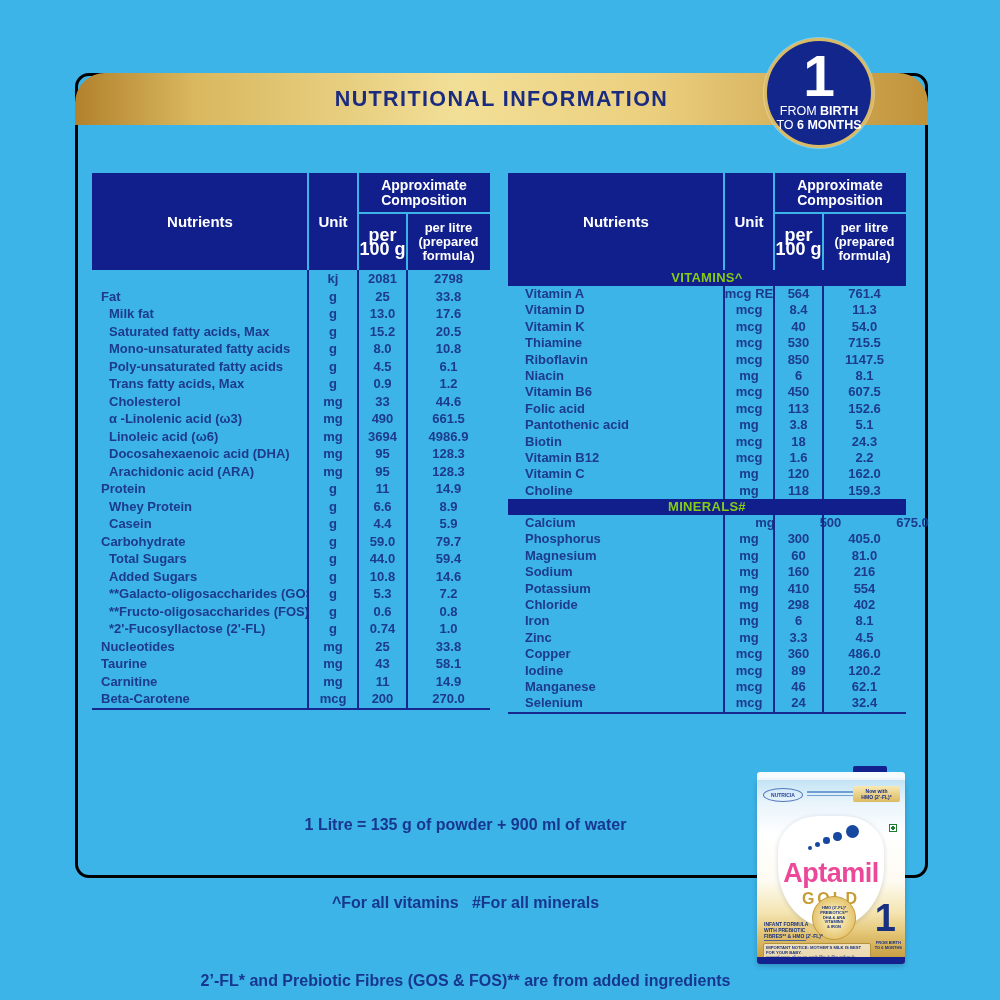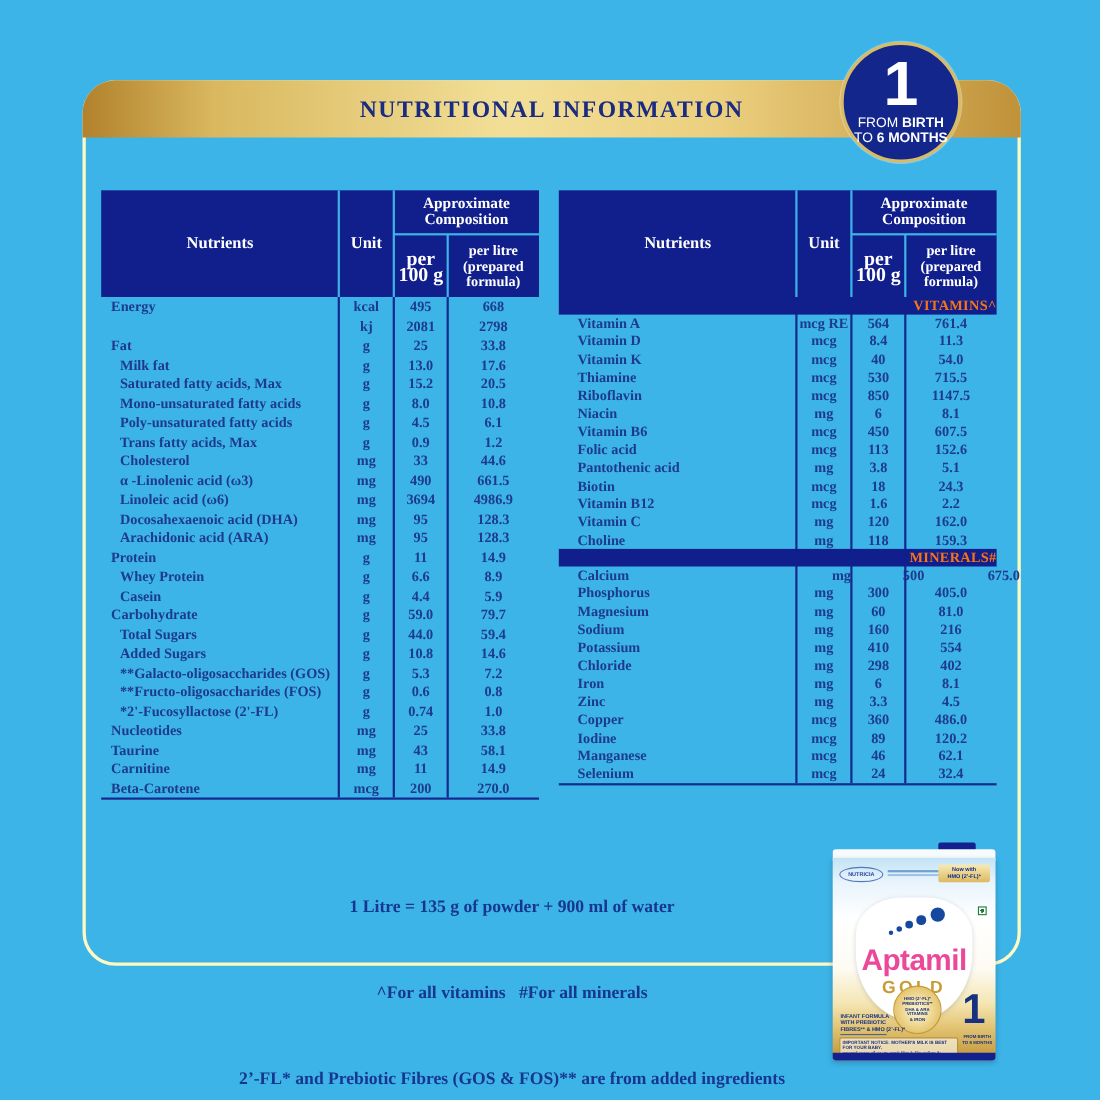--- a/index.html
+++ b/index.html
@@ -4,21 +4,21 @@
 <style>
   html,body{margin:0;padding:0;}
   body{
     width:1000px;height:1000px;position:relative;overflow:hidden;
     background:#3CB4E7;
     font-family:"Liberation Sans","DejaVu Sans",sans-serif;
   }
   
   .panel{
     position:absolute;left:75px;top:73px;width:853px;height:805px;
-    box-sizing:border-box;border:3px solid #fef9c3;border-radius:30px;font-family:Liberation Serif, serif;
+    box-sizing:border-box;border:3px solid #000000;border-radius:14px;
   }
   .gold-band{
     position:absolute;left:-3px;right:-3px;top:-3px;height:52px;
     border-radius:30px 30px 0 0;
     background:linear-gradient(90deg,#B2812C 0%,#D9B85F 14%,#F2DF97 45%,#EBCF7E 68%,#C0923A 100%);
     display:flex;align-items:center;justify-content:center;
   }
   .main-title{
     font-size:21.5px;font-weight:700;letter-spacing:1.4px;color:#1A2B80;
   }
@@ -48,21 +48,21 @@
   .hsep-v{top:0;bottom:0;width:2px;}
   .hsep-h{left:266px;right:0;top:39px;height:2px;}
   .tbody{position:relative;border-bottom:2px solid #16288E;}
   .vline{position:absolute;top:0;bottom:0;width:2px;background:#16288E;z-index:1;}
   .trow{display:grid;grid-template-columns:216px 50px 49px 83px;
         font-size:13px;font-weight:700;color:#1D3A8C;}
   .cname{padding-left:9px;text-align:left;white-space:nowrap;overflow:hidden;}
   .ind .cname{padding-left:17px;}
   .cunit,.cval{text-align:center;white-space:nowrap;}
   .band{position:relative;z-index:2;height:16px;line-height:16px;background:#101F8C;
-        color:#f97316;text-align:right;font-weight:700;font-size:13px;letter-spacing:.3px;}
+        color:#84cc16;text-align:center;font-weight:700;font-size:13px;letter-spacing:.3px;}
   
   .foot{position:absolute;left:0;top:684px;width:775px;text-align:center;
         font-size:16px;font-weight:700;color:#17368F;line-height:26px;white-space:pre-wrap;}
   
   .pack{position:absolute;left:757px;top:772px;width:148px;height:192px;z-index:5;}
   .pack-chip{position:absolute;top:-6px;left:96px;width:34px;height:10px;background:#12218D;border-radius:2px;}
   .pack-flap{position:absolute;top:0;left:0;right:0;height:11px;background:#F6FBFE;border-radius:3px 3px 0 0;box-shadow:0 1px 1px rgba(0,0,0,.1);}
   .pack-body{position:absolute;top:8px;left:0;right:0;bottom:0;border-radius:0 0 3px 3px;
     background:linear-gradient(180deg,#C3E3F5 0%,#E8F4FB 12%,#FFFFFF 30%,#FDFBF2 55%,#F4E5B2 72%,#E2C372 84%,#C89F45 96%);
     box-shadow:0 2px 5px rgba(10,40,80,.25);}
@@ -118,26 +118,20 @@
       <div class="hcell h-perlitre">per litre (prepared formula)</div>
       <div class="hsep hsep-v" style="left:215px"></div>
       <div class="hsep hsep-v" style="left:265px"></div>
       <div class="hsep hsep-v" style="left:314px;top:40px"></div>
       <div class="hsep hsep-h"></div>
     </div>
     <div class="tbody" id="left-body">
       <div class="vline" style="left:215px"></div>
       <div class="vline" style="left:265px"></div>
       <div class="vline" style="left:314px"></div>
-    <div class="trow" style="height: 17.5px; line-height: 17.5px;">
-          <div class="cname">Energy</div>
-          <div class="cunit">kcal</div>
-          <div class="cval">495</div>
-          <div class="cval">668</div>
-        </div>
         <div class="trow" style="height: 17.5px; line-height: 17.5px;">
           <div class="cname"></div>
           <div class="cunit">kj</div>
           <div class="cval">2081</div>
           <div class="cval">2798</div>
         </div>
         <div class="trow" style="height: 17.5px; line-height: 17.5px;">
           <div class="cname">Fat</div>
           <div class="cunit">g</div>
           <div class="cval">25</div>

